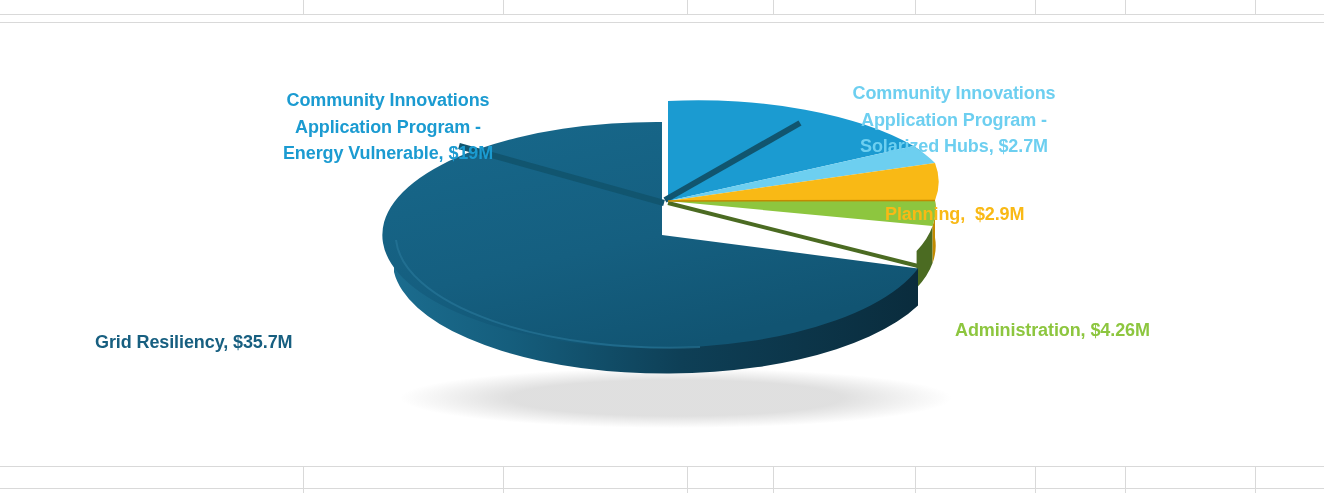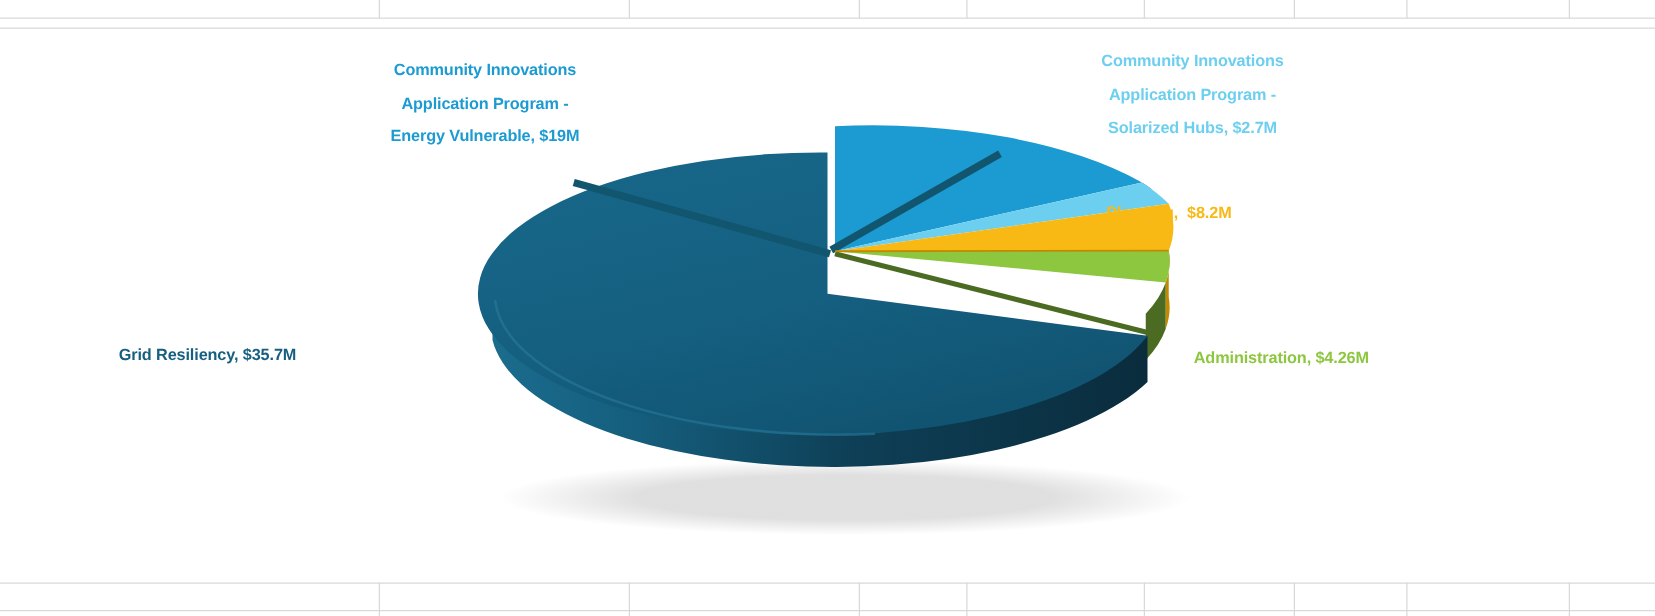--- a/index.html
+++ b/index.html
@@ -12,31 +12,32 @@
   }
   #sheet{position:absolute;inset:0;}
   .gl{position:absolute;background:#d9d9d9;}
   .gl.h{height:1px;left:0;width:1324px;}
   .gl.v{width:1px;}
   #chart-area{position:absolute;inset:0;}
   #pie-svg{position:absolute;left:0;top:0;}
   .lbl{
     position:absolute;
     font-weight:bold;
-    font-size:13px;
+    font-size:18px;
     line-height:26.5px;
     text-align:center;
     white-space:pre-wrap;
     letter-spacing:-0.1px;
+    margin-top:44px;
   }
   #label-energy-vulnerable{left:256px;top:43px;width:264px;color:#1B9BD1;}
   #label-solarized-hubs{left:834px;top:36px;width:240px;color:#6DCFF0;}
   #label-planning{left:885px;top:157px;width:220px;color:#F9B915;text-align:left;}
   #label-administration{left:955px;top:273px;width:260px;color:#8DC63F;text-align:left;}
-  #label-grid-resiliency{left:95px;top:271px;width:250px;color:#175F80;text-align:left;}
+  #label-grid-resiliency{left:95px;top:285px;width:250px;color:#175F80;text-align:left;}
 </style>
 </head>
 <body>
 
 <div id="sheet">
   <div class="gl h" style="top:14px;"></div>
   <div class="gl h" style="top:22px;"></div>
   <div class="gl h" style="top:466px;"></div>
   <div class="gl h" style="top:488px;"></div>
 
@@ -134,18 +135,18 @@
   </svg>
 
   <div class="lbl" id="label-energy-vulnerable">Community Innovations
 Application Program -
 Energy Vulnerable, $19M</div>
 
   <div class="lbl" id="label-solarized-hubs">Community Innovations
 Application Program -
 Solarized Hubs, $2.7M</div>
 
-  <div class="lbl" id="label-planning">Planning,  $8.2M</div>
+  <div class="lbl" id="label-planning">Planning,  $2.9M</div>
 
   <div class="lbl" id="label-administration">Administration, $4.26M</div>
 
   <div class="lbl" id="label-grid-resiliency">Grid Resiliency, $35.7M</div>
 </div>
 
 </body></html>

